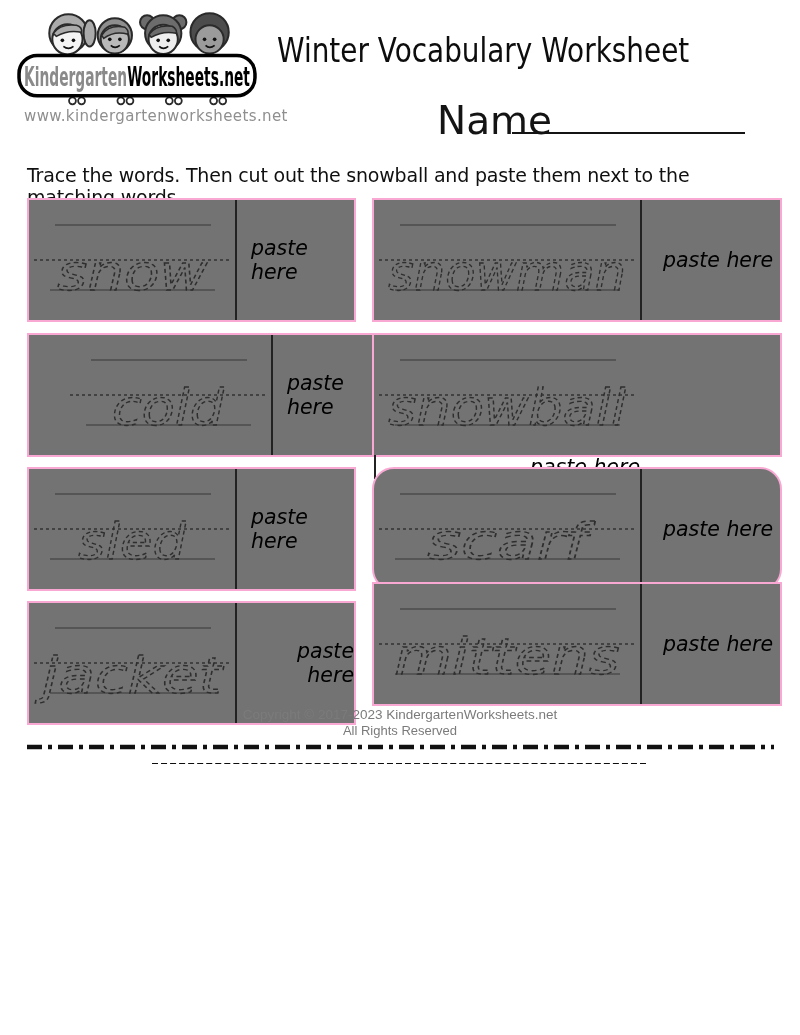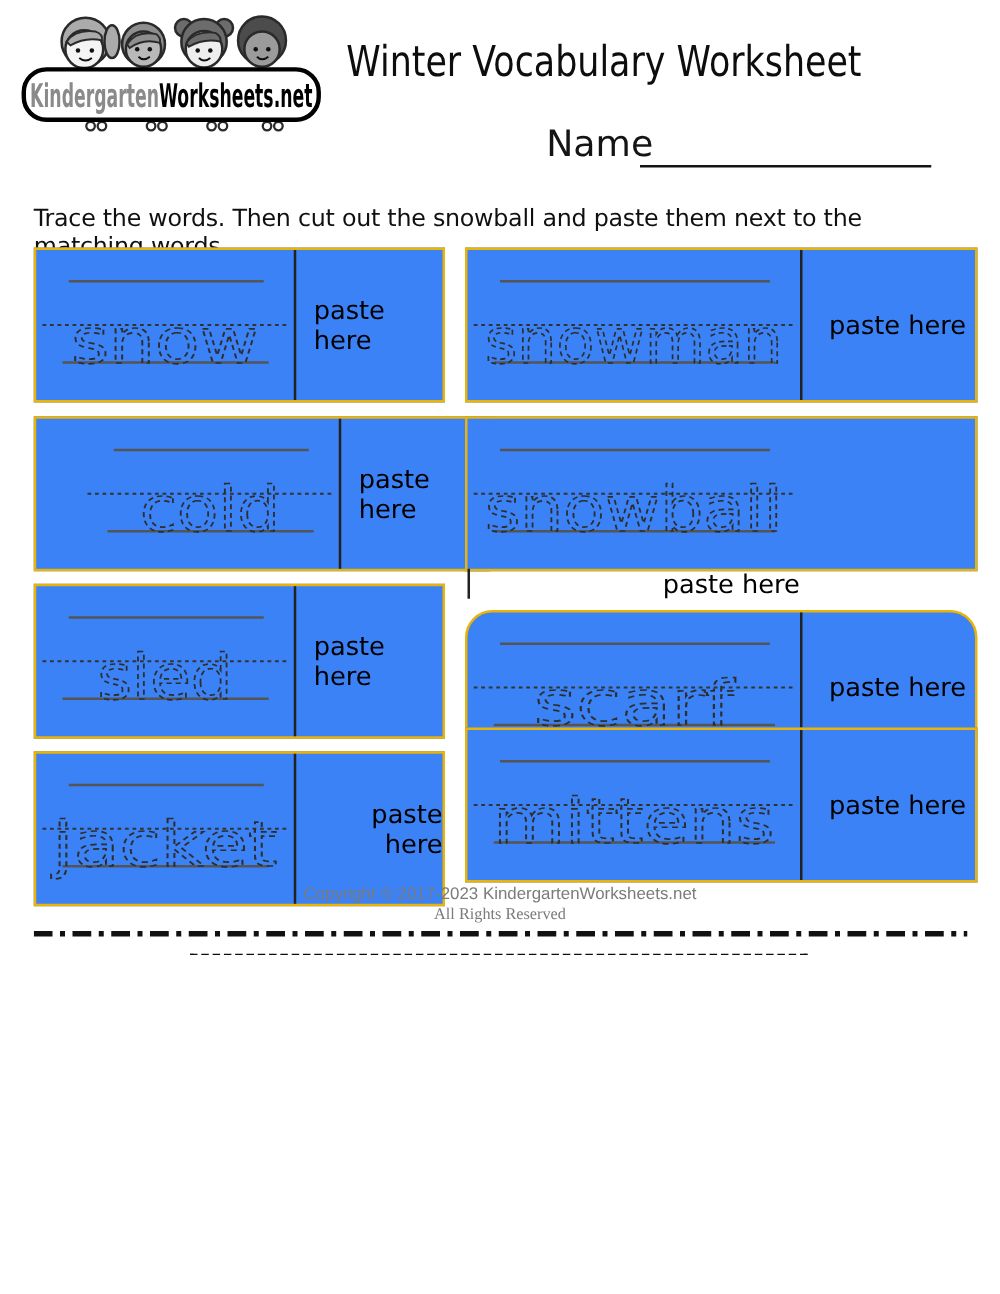--- a/index.html
+++ b/index.html
@@ -3,42 +3,42 @@
 <meta charset="utf-8">
 <style>
   html,body{margin:0;padding:0;background:#fff;}
   #page{position:relative;width:800px;height:764px;background:#fff;overflow:hidden;
         font-family:"DejaVu Sans",sans-serif;color:#111;}
   .abs{position:absolute;}
   
   #site-url{left:24px;top:107px;font-size:15px;color:#8f8f8f;letter-spacing:.4px;}
   #page-title{left:277px;top:30px;font-size:34px;font-weight:500;color:#0d0d0d;
               transform:scaleX(.82);transform-origin:left top;white-space:nowrap;}
-  #name-label{left:437px;top:98px;font-size:29px;color:#141414;}
+  #name-label{left:437px;top:98px;font-size:39px;color:#141414;}
   #name-line{left:512px;top:102px;width:233px;height:30px;border-bottom:2.5px solid #141414;}
   #instruction{left:27px;top:164px;width:756px;font-size:19px;letter-spacing:-.2px;color:#101010;}
   
-  .tbox{position:absolute;height:120px;border:2px solid #eab308;background:#3b82f6;display:flex;}
+  .tbox{position:absolute;height:120px;border:2px solid #f9a8d4;background:#737373;display:flex;font-style:italic;}
   .tbox.left{left:27px;width:325px;}
   .tbox.right{left:372px;width:406px;}
   .wordcell{height:100%;}
   .tbox.left  .wordcell{width:206px;}
   .tbox.right .wordcell{width:266px;}
   .wordcell svg{display:block;width:100%;height:100%;}
   .pastecell{flex:1;border-left:2px solid #222;display:flex;align-items:center;justify-content:center;}
   .pastecell span{font-size:20.5px;color:#000;margin-left:14px;}
   .traceline{stroke:#555;stroke-width:2;}
   .midline{stroke:#333;stroke-width:1.6;stroke-dasharray:3 3;}
   .traceword{fill:none;stroke:#2e2e2e;stroke-width:1.35;stroke-dasharray:4 3;
              font-family:"DejaVu Sans",sans-serif;font-size:50px;}
   
   #copyright1{left:0;top:707px;width:800px;text-align:center;font-size:13.5px;color:#7b7b7b;
               font-family:"Liberation Sans",sans-serif;}
   #copyright2{left:0;top:723px;width:800px;text-align:center;font-size:13px;color:#7b7b7b;
-              font-family:Liberation Serif, serif;}
+              font-family:Liberation Sans, sans-serif;}
   #cutline{left:27px;top:743px;width:747px;height:8px;}
   #scissors{left:92px;top:783px;width:60px;height:54px;}
   #picture-grid{left:152px;top:763px;width:494px;height:249px;border:3px dashed #0d0d0d;
                 display:grid;grid-template-columns:repeat(4,1fr);grid-template-rows:repeat(2,1fr);
                 box-sizing:border-box;background:#fff;}
   .pcell{display:flex;align-items:center;justify-content:center;box-sizing:border-box;}
   .pcell.vr{border-right:3px dashed #0d0d0d;}
   .pcell.r1{border-bottom:3px solid #0d0d0d;}
   .pcell svg{width:110px;height:112px;}
   .art{fill:#fff;stroke:#1a1a1a;stroke-width:2.4;stroke-linecap:round;stroke-linejoin:round;}
@@ -98,20 +98,21 @@
       <circle cx="152" cy="95" r="3.4"></circle>
         <circle cx="161" cy="95" r="3.4"></circle>
       <circle cx="196" cy="95" r="3.4"></circle>
         <circle cx="205" cy="95" r="3.4"></circle>
     </g>
 
     <rect x="3" y="50" width="234" height="40" rx="18" fill="#fff" stroke="#000" stroke-width="3.5"></rect>
     <text x="120" y="80" text-anchor="middle" font-family="DejaVu Sans, sans-serif" font-weight="bold" font-size="26" textLength="224" lengthAdjust="spacingAndGlyphs"><tspan fill="#8a8a8a">Kindergarten</tspan><tspan fill="#000">Worksheets.net</tspan></text>
   </svg>
 
+  <div class="abs" id="site-url">www.kindergartenworksheets.net</div>
 
   <div class="abs" id="page-title">Winter Vocabulary Worksheet</div>
 
   <div class="abs" id="name-label">Name</div>
   <div class="abs" id="name-line"></div>
 
   <div class="abs" id="instruction">Trace the words. Then cut out the snowball and paste them next to the matching words.</div>
 
   <div class="tbox left" style="top:198px;">
     <div class="wordcell">
@@ -173,21 +174,21 @@
         <line class="traceline" x1="26" y1="25" x2="182" y2="25"></line>
         <line class="midline" x1="5" y1="60" x2="201" y2="60"></line>
         <line class="traceline" x1="21" y1="90" x2="186" y2="90"></line>
         <text class="traceword" x="103" y="90" text-anchor="middle" lengthAdjust="spacingAndGlyphs" textLength="108">sled</text>
       </svg>
     </div>
     <div class="pastecell">
       <span>paste here</span>
     </div>
   </div>
-  <div class="tbox right" style="top:488px;border-radius:22px;">
+  <div class="tbox right" style="top:467px;border-radius:22px;">
     <div class="wordcell">
       <svg viewBox="0 0 266 120" preserveAspectRatio="none">
         <line class="traceline" x1="26" y1="25" x2="242" y2="25"></line>
         <line class="midline" x1="5" y1="60" x2="261" y2="60"></line>
         <line class="traceline" x1="21" y1="90" x2="246" y2="90"></line>
         <text class="traceword" x="133" y="90" text-anchor="middle" lengthAdjust="spacingAndGlyphs" textLength="160">scarf</text>
       </svg>
     </div>
     <div class="pastecell">
       <span>paste here</span>

